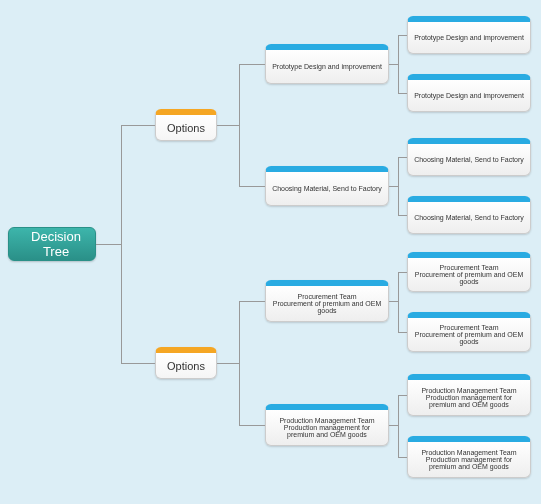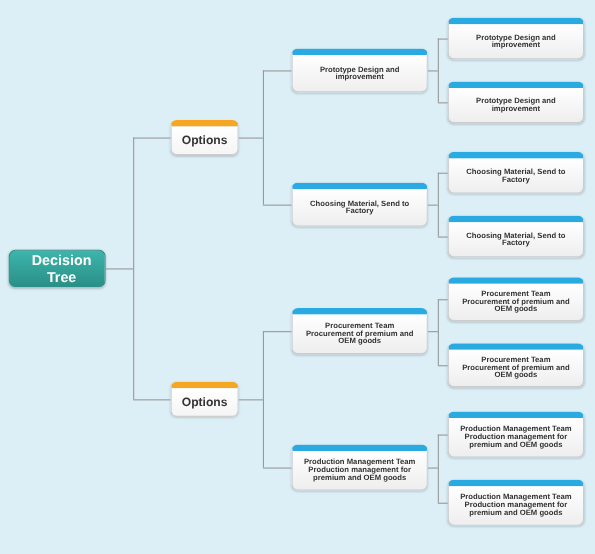--- a/index.html
+++ b/index.html
@@ -1,15 +1,15 @@
 <!DOCTYPE html>
 <html><head>
 <meta charset="utf-8">
 <style>
-  * { box-sizing: border-box; margin: 0; padding: 0; font-weight: bold; }
+  * { box-sizing: border-box; margin: 0; padding: 0; }
   body {
     background: #dceef6;
     font-family: Arial, sans-serif;
     width: 541px;
     height: 504px;
     position: relative;
     overflow: hidden;
   }
   .node {
     position: absolute;

